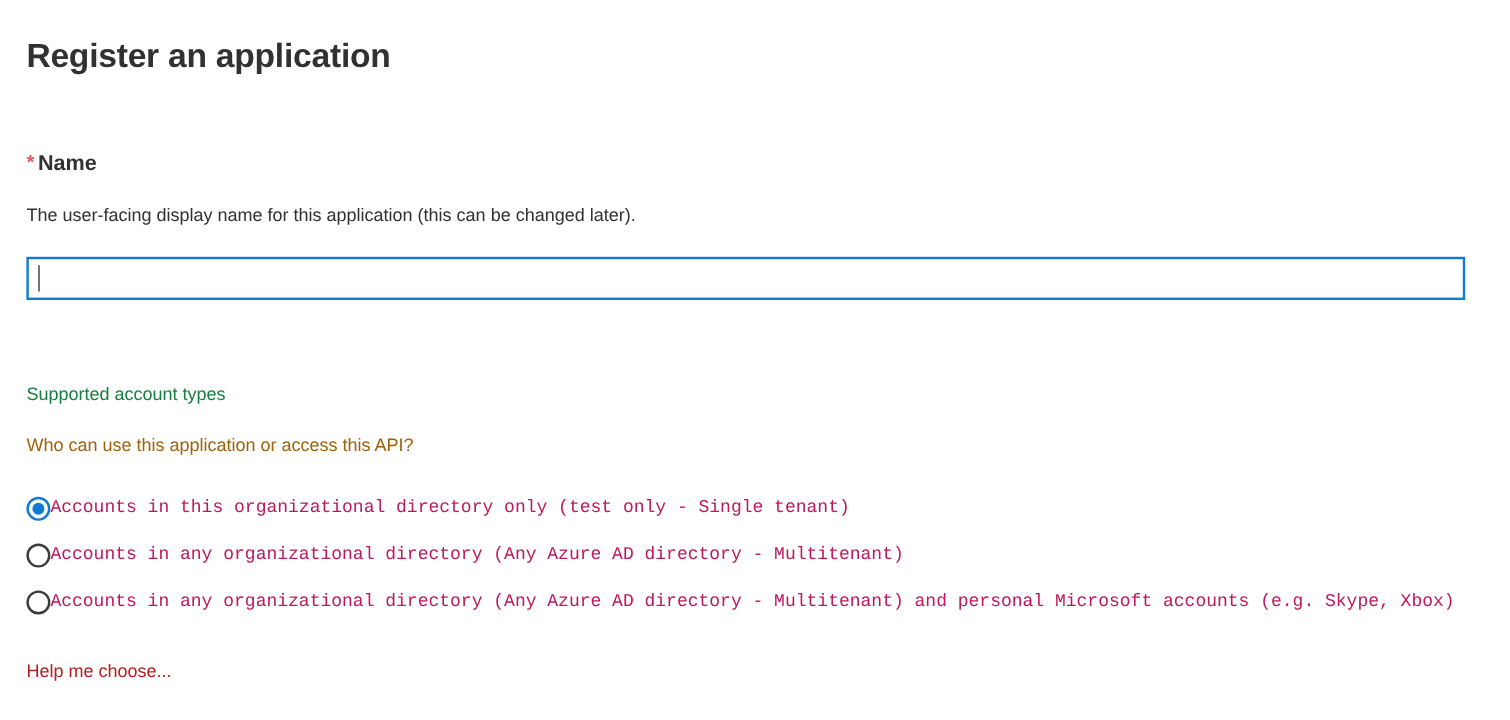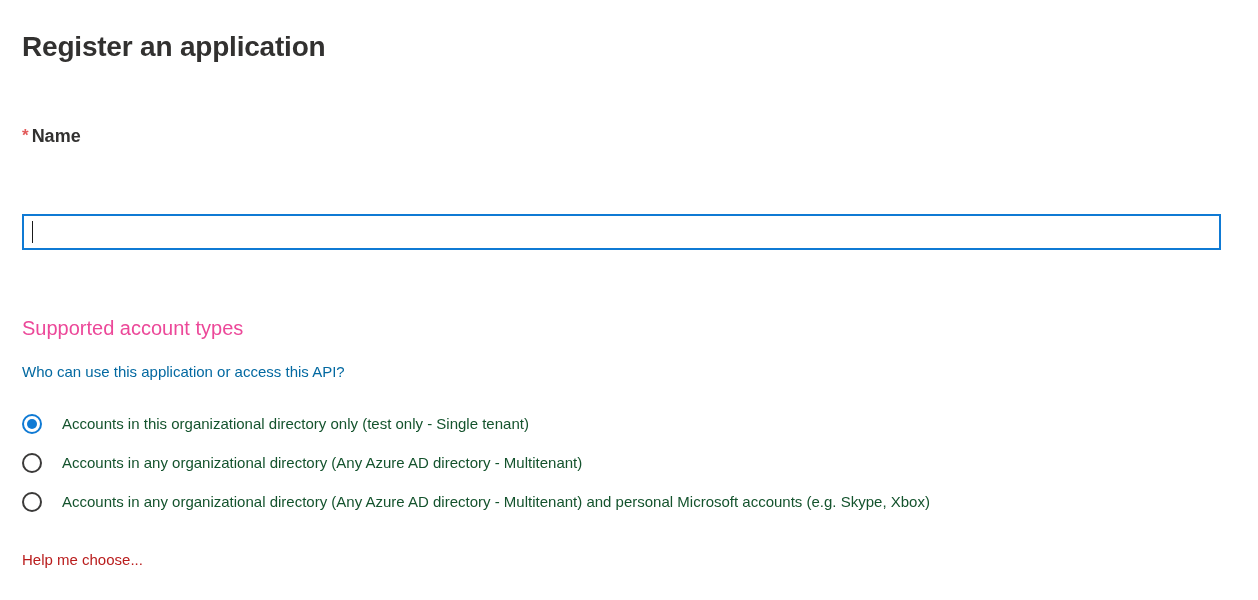--- a/index.html
+++ b/index.html
@@ -89,32 +89,32 @@
     left: 32px;
     top: 221px;
     width: 1px;
     height: 22px;
     background: #1a1a1a;
   }
   .section-heading {
     position: absolute;
     left: 22px;
     top: 315px;
-    font-size: 20px;
+    font-size: 15px;
     font-weight: 400;
-    color: #ec4899;
+    color: #15803d;
     line-height: 27px;
     white-space: nowrap;
   }
   .section-description {
     position: absolute;
     left: 22px;
     top: 361px;
     font-size: 15px;
-    color: #0369a1;
+    color: #a16207;
     line-height: 22px;
     white-space: nowrap;
   }
   .radio-group {
     position: absolute;
     left: 22px;
     top: 404px;
     width: 1200px;
   }
   .radio-row {
@@ -142,25 +142,25 @@
     left: 50%;
     top: 50%;
     width: 10px;
     height: 10px;
     margin-left: -5px;
     margin-top: -5px;
     border-radius: 50%;
     background: #0f7ad4;
   }
   .radio-label {
-    margin-left: 20px;
-    font-size: 15px;
-    color: #14532d;
+    font-size: 15px;
+    color: #be185d;
     line-height: 20px;
     white-space: nowrap;
+    font-family: Liberation Mono, monospace;
   }
   .help-link {
     position: absolute;
     left: 22px;
     top: 549px;
     font-size: 15px;
     color: #b91c1c;
     text-decoration: none;
     line-height: 22px;
     white-space: nowrap;
@@ -171,20 +171,21 @@
 <body>
 
 <div class="page">
 
   <h1 class="page-title">Register an application</h1>
 
   <div class="field-label">
     <span class="required-asterisk">*</span><span>Name</span>
   </div>
 
+  <div class="field-description">The user-facing display name for this application (this can be changed later).</div>
 
   <div class="name-input-wrap">
     <input class="name-input" type="text" value="" autofocus="" placeholder="" style="">
   </div>
   <div class="caret"></div>
 
   <div class="section-heading">Supported account types</div>
 
   <div class="section-description">Who can use this application or access this API?</div>
 

